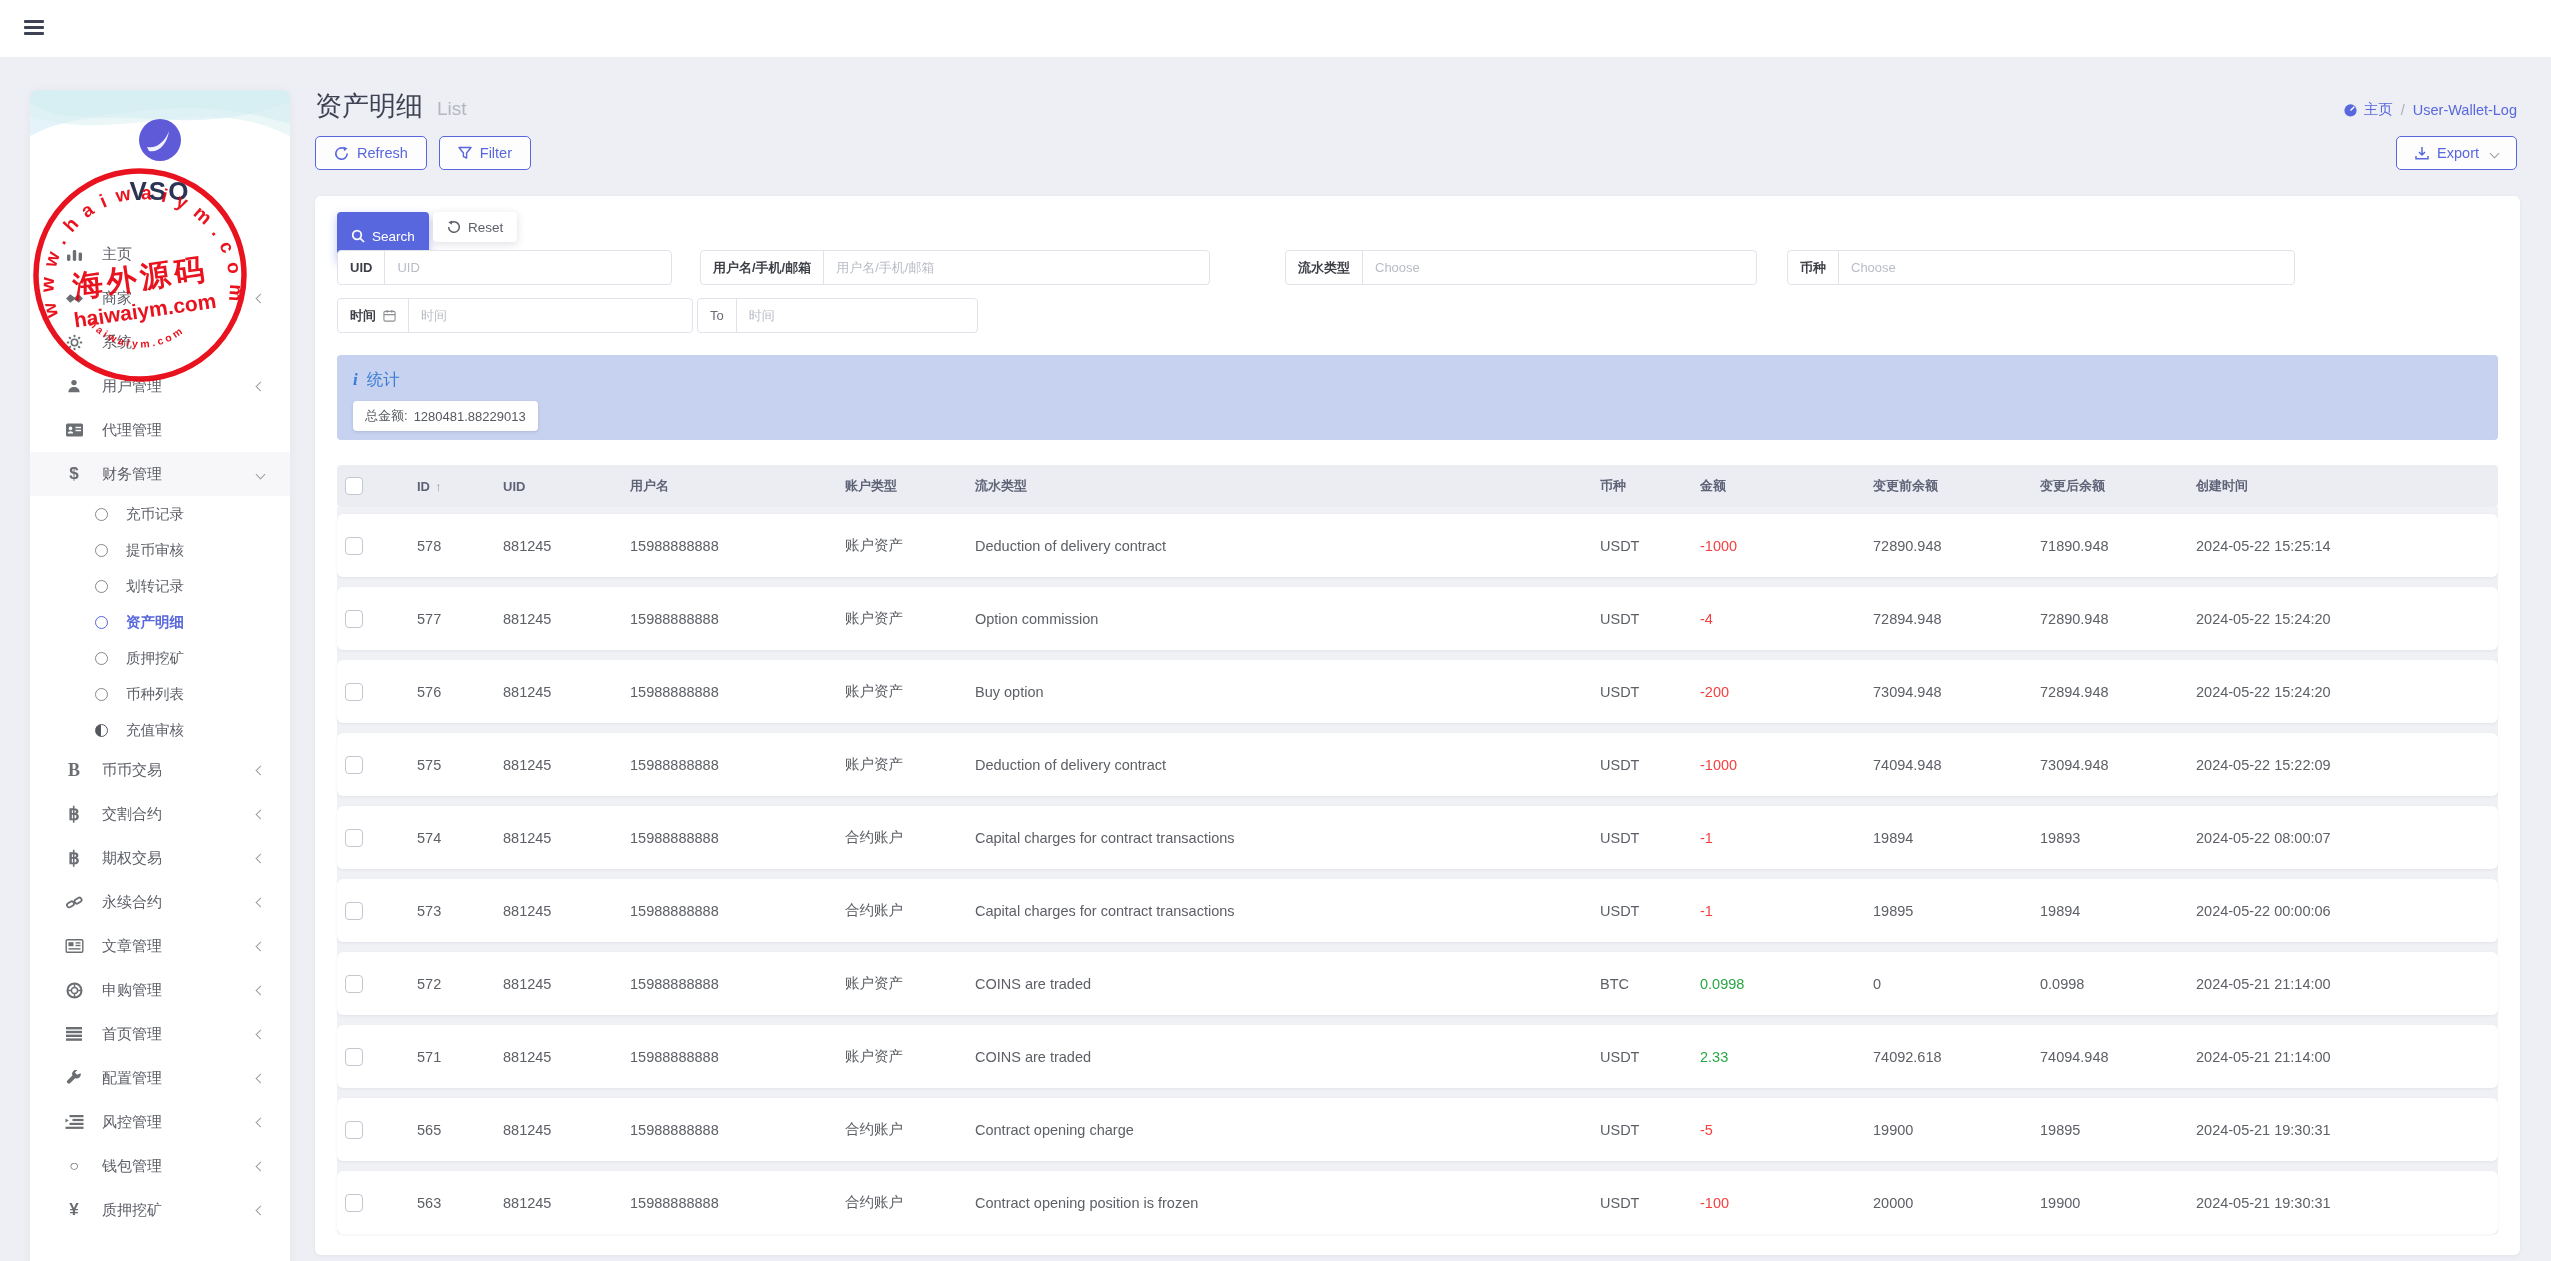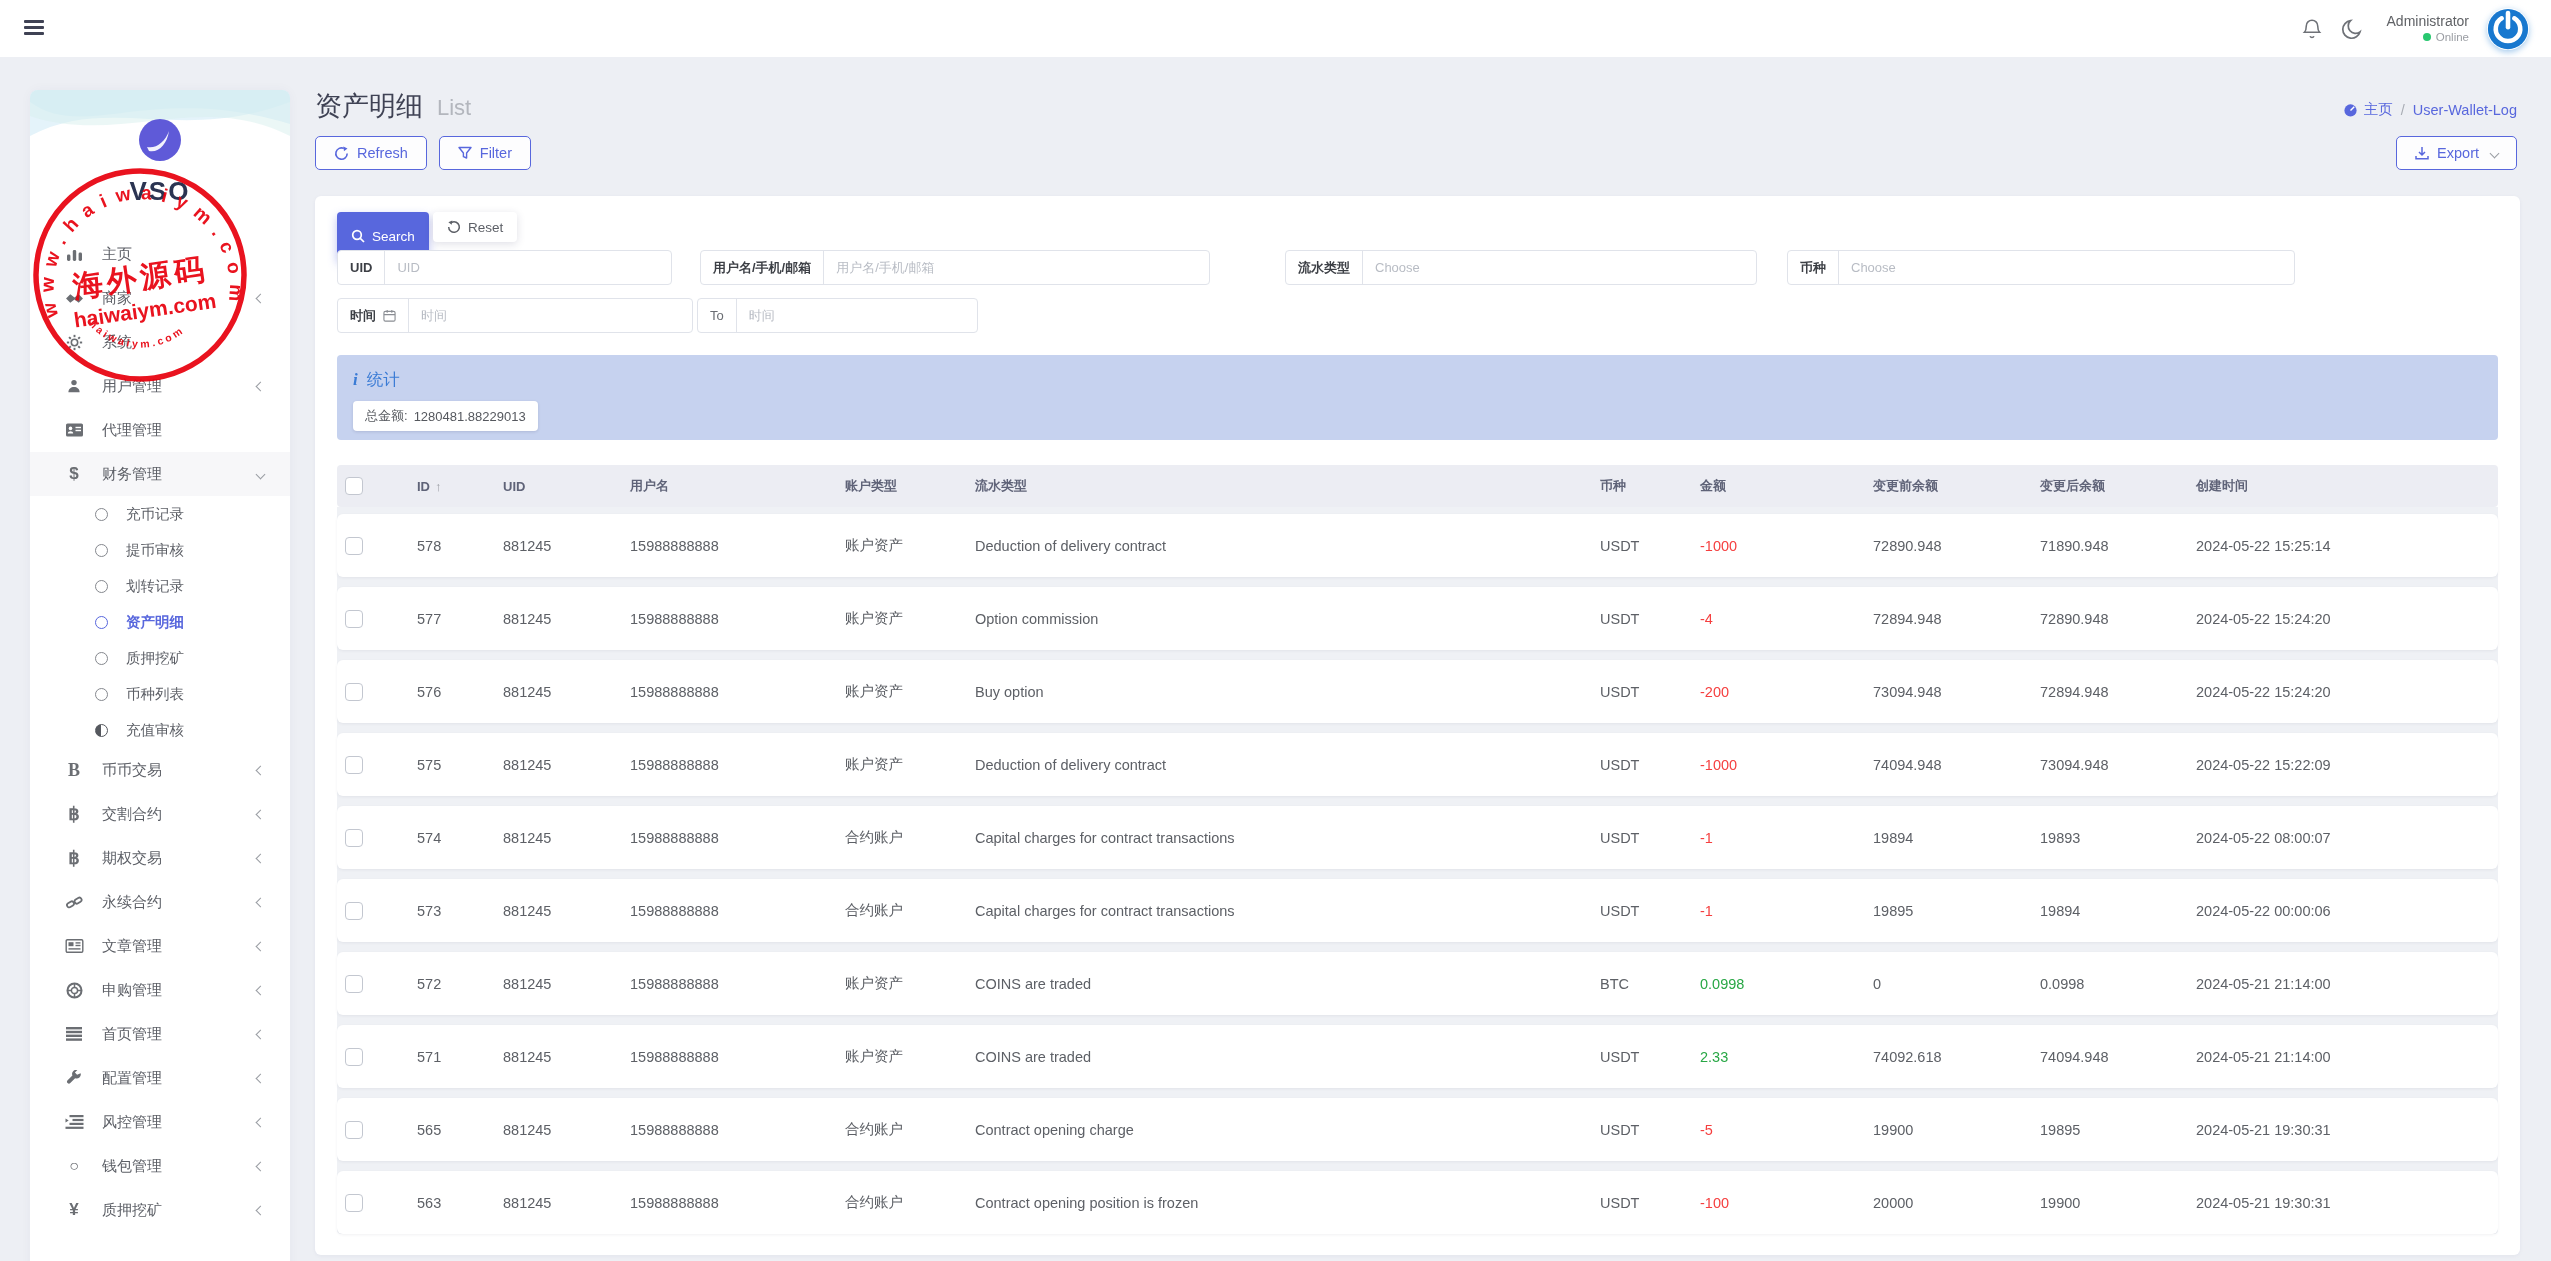--- a/index.html
+++ b/index.html
@@ -33,21 +33,21 @@
   .chev.down { transform:rotate(45deg); }
   .submenu-item { display:flex; align-items:center; height:36px; padding-left:65px; font-size:14.5px; color:#5c5f66; cursor:pointer; }
   .sub-circle { width:13px; height:13px; border:1.5px solid #85888e; border-radius:50%; margin-right:18px; flex:none; background:#fff; }
   .sub-circle.half { background:linear-gradient(to right,#55585e 50%,#fff 50%); border-color:#55585e; }
   .submenu-item.active { color:var(--accent); font-weight:bold; }
   .submenu-item.active .sub-circle { border-color:var(--accent); }
 
   
   .page-title-row { position:absolute; left:315px; top:88px; display:flex; align-items:baseline; gap:14px; z-index:6; }
   .page-title { font-size:27px; color:#3f4254; font-weight:500; }
-  .page-subtitle { font-size:22px; color:#b3b6bd; }
+  .page-subtitle { font-size:19px; color:#b3b6bd; }
   .breadcrumb { position:absolute; right:34px; top:100px; display:flex; align-items:center; gap:8px; font-size:14.5px; color:var(--accent); z-index:6; }
   .breadcrumb .sep { color:#a9adb5; }
   .crumb-link { cursor:pointer; display:flex; align-items:center; gap:6px; color:var(--accent); }
 
   .btn { display:inline-flex; align-items:center; justify-content:center; gap:8px; border-radius:5px; font-size:14.5px; cursor:pointer; }
   .btn-outline { border:1px solid var(--accent); color:var(--accent); background:#fdfdfe; height:34px; padding:0 18px; }
   .toolbar { position:absolute; left:315px; top:136px; display:flex; gap:12px; z-index:6; }
   .export-btn { position:absolute; right:34px; top:136px; z-index:6; }
 
   
@@ -88,43 +88,20 @@
 </style>
 </head>
 <body>
 
 <div class="topbar">
   <div class="hamburger">
       <span></span>
       <span></span>
       <span></span>
     </div>
-  <div class="top-right">
-    <svg class="top-ico" viewBox="0 0 18 20" fill="none" stroke="currentColor" stroke-width="1.4">
-        <path d="M9 2a5.2 5.2 0 0 0-5.2 5.2c0 4-1.7 5.8-1.7 5.8h13.8s-1.7-1.8-1.7-5.8A5.2 5.2 0 0 0 9 2z"></path>
-        <path d="M7.2 16.6a2 2 0 0 0 3.6 0"></path>
-      </svg>
-    <svg class="top-ico" viewBox="0 0 18 18" fill="none" stroke="currentColor" stroke-width="1.4">
-        <path d="M15.6 11.3A7.2 7.2 0 1 1 7.8 2.2a6 6 0 0 0 7.8 9.1z"></path>
-      </svg>
-    <div class="user-block">
-      <div class="user-name">Administrator</div>
-      <div class="user-status">
-          <span class="dot"></span>
-          <span>Online</span>
-        </div>
-    </div>
-    <div class="avatar">
-      <svg width="42" height="42" viewBox="0 0 24 24">
-          <circle cx="12" cy="12" r="11.5" fill="#1878cf"></circle>
-          <path d="M8.4 5.9a7 7 0 1 0 7.2 0" fill="none" stroke="#fff" stroke-width="2.6" stroke-linecap="round"></path>
-          <line x1="12" y1="2.8" x2="12" y2="11" stroke="#fff" stroke-width="2.6" stroke-linecap="round"></line>
-        </svg>
-    </div>
-  </div>
 </div>
 
 <div class="sidebar">
   <div class="side-waves">
     <svg width="260" height="58" viewBox="0 0 260 58" preserveAspectRatio="none">
       <path d="M0,12 C55,52 120,-8 260,34 L260,0 L0,0 Z" fill="#dff0fa" opacity="0.9"></path>
       <path d="M0,46 C80,4 150,54 260,12 L260,0 L0,0 Z" fill="#cde9f6" opacity="0.55"></path>
       <path d="M0,26 C90,56 170,0 260,46 L260,0 L0,0 Z" fill="#d8f0ee" opacity="0.5"></path>
     </svg>
   </div>

